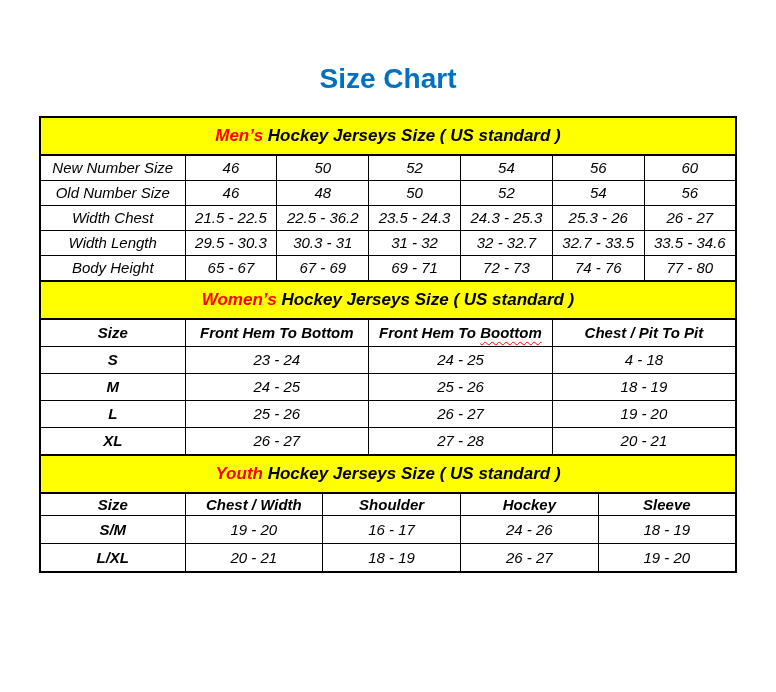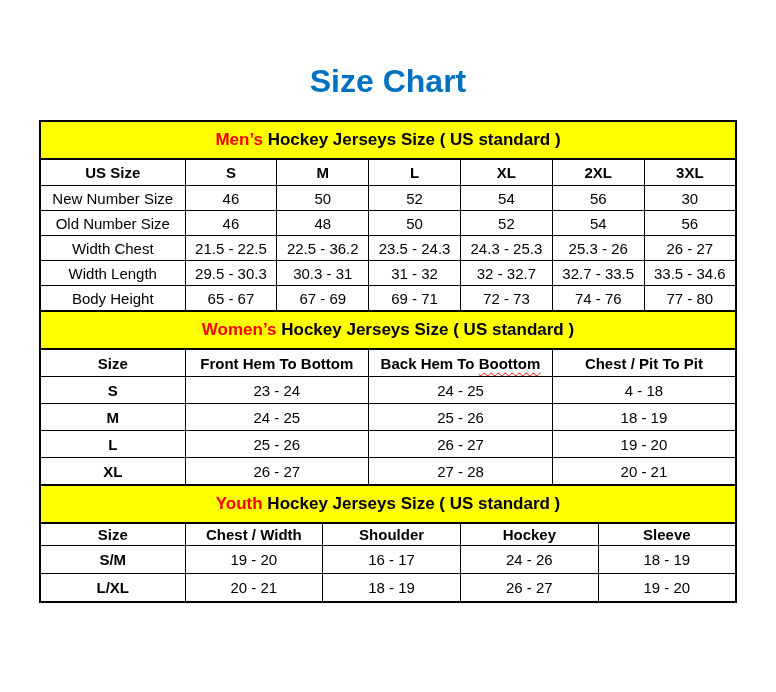--- a/index.html
+++ b/index.html
@@ -9,26 +9,26 @@
     width: 776px;
     height: 692px;
     overflow: hidden;
     font-family: "Liberation Sans", sans-serif;
     color: #000000;
   }
   .page { width: 776px; height: 692px; position: relative; }
   .title {
     margin: 64px 0 0 0;
     text-align: center;
-    font-size: 32px;
+    font-size: 28px;
     font-weight: bold;
     line-height: 1.1;
     color: var(--title_blue, #0070C0);
   }
-  .tables { width: 698px; margin: 21px auto 16px auto; }
+  .tables { width: 698px; margin: 21px auto 16px auto; font-style: italic; }
   table {
     border-collapse: collapse;
     table-layout: fixed;
     width: 698px;
     border: 2px solid #000;
   }
   table + table { margin-top: -2px; }
   th, td {
     border: 1px solid #000;
     text-align: center;
@@ -80,36 +80,27 @@
           <col>
           <col>
           <col>
           <col>
         </colgroup>
       <tbody>
         <tr class="band">
           <td colspan="7"><span class="red">Men’s</span> <span>Hockey Jerseys Size ( US standard )</span></td>
         </tr>
         <tr>
-          <th>US Size</th>
-          <th>S</th>
-          <th>M</th>
-          <th>L</th>
-          <th>XL</th>
-          <th>2XL</th>
-          <th>3XL</th>
-        </tr>
-        <tr>
           <td class="lbl">New Number Size</td>
           <td class="cell">46</td>
           <td class="cell">50</td>
           <td class="cell">52</td>
           <td class="cell">54</td>
           <td class="cell">56</td>
-          <td class="cell">30</td>
+          <td class="cell">60</td>
         </tr>
         <tr>
           <td class="lbl">Old Number Size</td>
           <td class="cell">46</td>
           <td class="cell">48</td>
           <td class="cell">50</td>
           <td class="cell">52</td>
           <td class="cell">54</td>
           <td class="cell">56</td>
         </tr>
@@ -150,21 +141,21 @@
           <col>
           <col>
         </colgroup>
       <tbody>
         <tr class="band">
           <td colspan="4"><span class="red">Women’s</span> <span>Hockey Jerseys Size ( US standard )</span></td>
         </tr>
         <tr>
           <th>Size</th>
           <th>Front Hem To Bottom</th>
-          <th><span>Back Hem To</span> <span class="squiggle">Boottom</span></th>
+          <th><span>Front Hem To</span> <span class="squiggle">Boottom</span></th>
           <th>Chest / Pit To Pit</th>
         </tr>
         <tr>
           <td class="lbl lbl-bold">S</td>
           <td class="cell">23 - 24</td>
           <td class="cell">24 - 25</td>
           <td class="cell">4 - 18</td>
         </tr>
         <tr>
           <td class="lbl lbl-bold">M</td>

